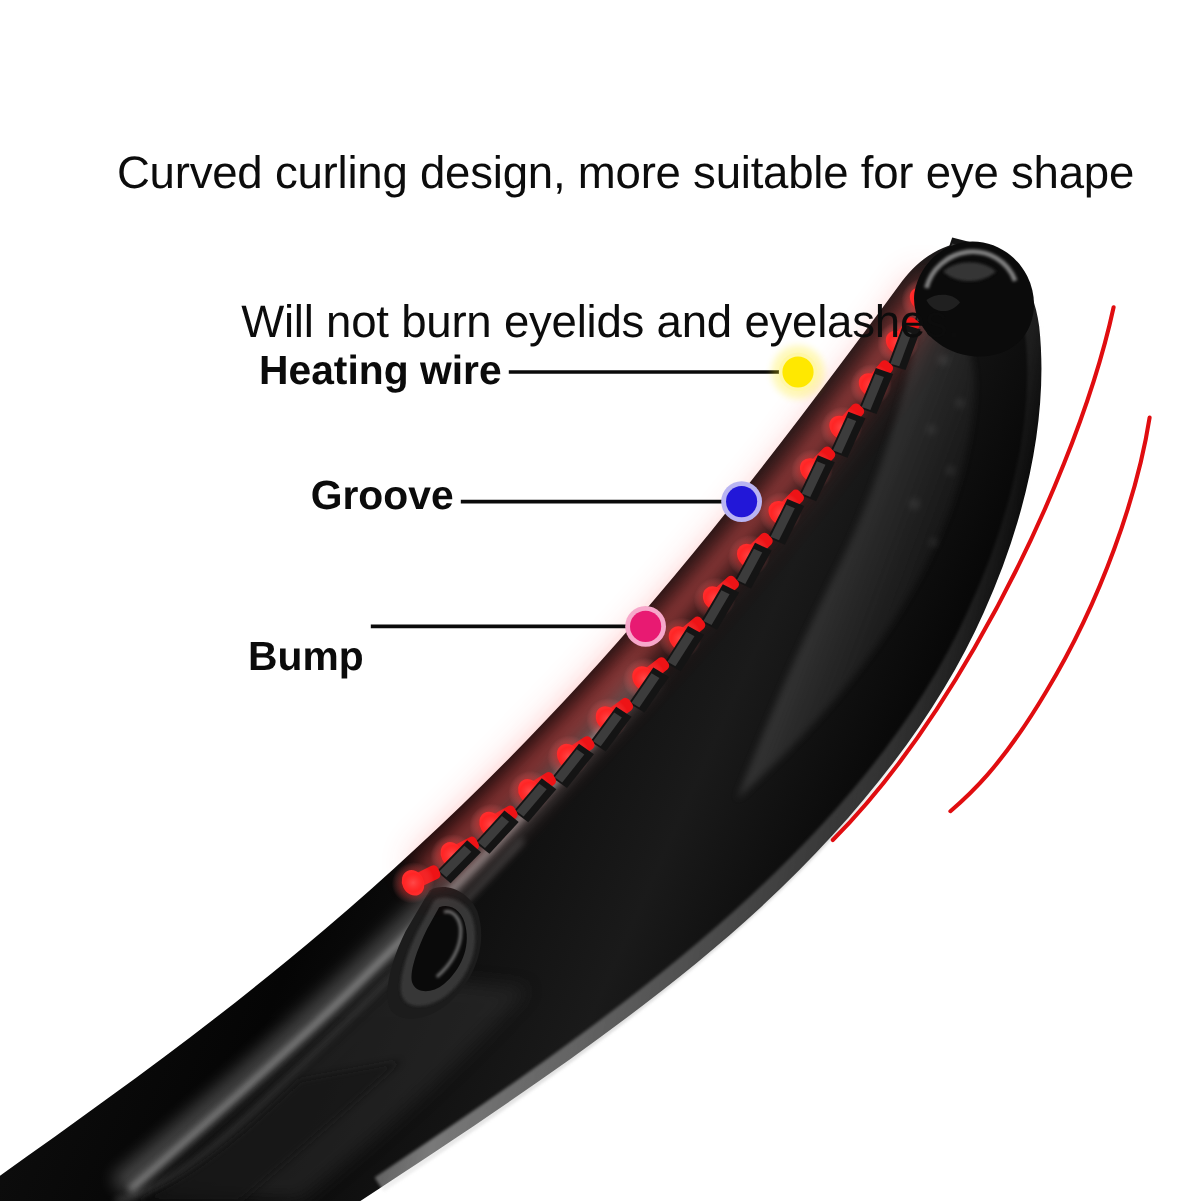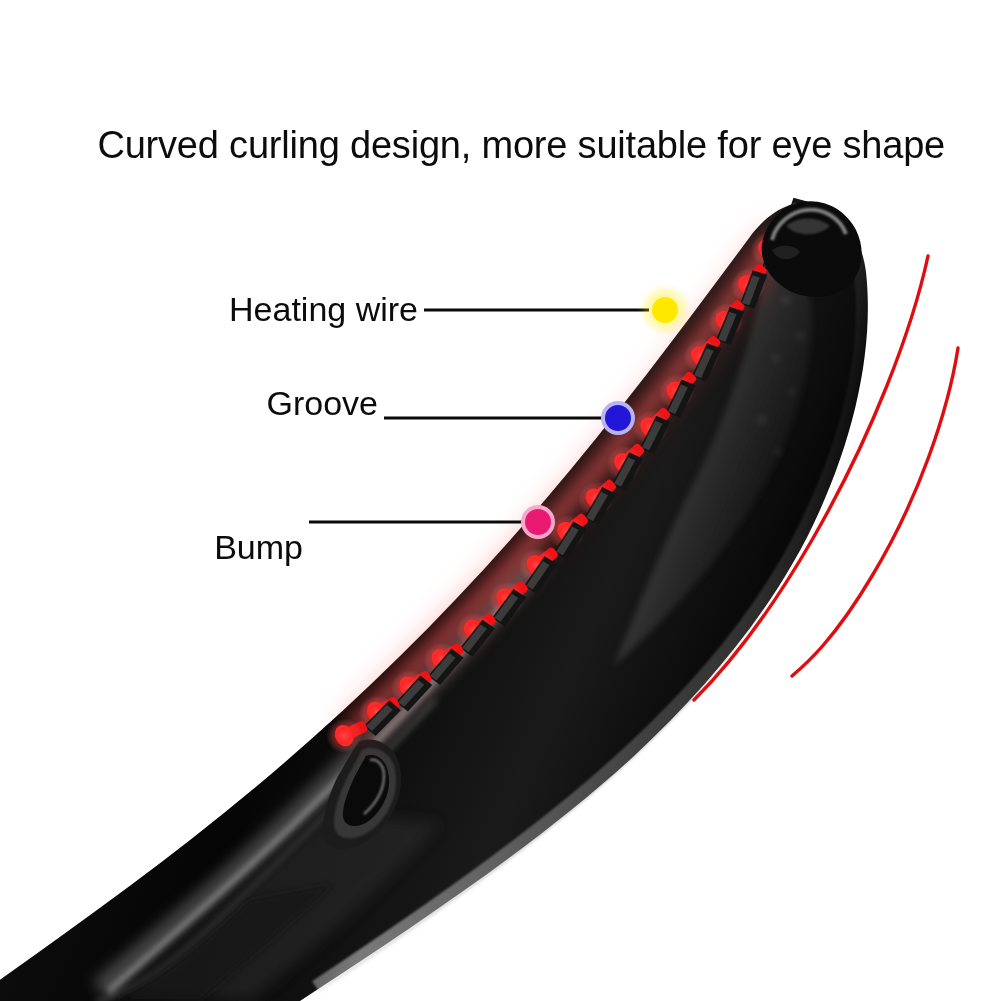--- a/index.html
+++ b/index.html
@@ -19,24 +19,24 @@
     position:absolute;left:0;top:52px;width:1001px;
     text-align:center;color:#0c0c0c;
     font-size:38px;line-height:62px;letter-spacing:-0.2px;
     white-space:pre;
   }
   .headline .l2{display:block;}
 
   
   .callout-label{
     position:absolute;color:#0b0b0b;font-size:34px;line-height:34px;
-    white-space:nowrap;text-align:right;
+    white-space:nowrap;text-align:right;font-weight:bold;
   }
   .cl-heating{left:0;top:292px;width:418px;}
-  .cl-groove{left:0;top:386px;width:378px;}
+  .cl-groove{left:0;top:396px;width:378px;}
   .cl-bump{left:0;top:530px;width:303px;}
 </style>
 </head>
 <body>
 
 <div id="stage">
 
   <svg id="scene" viewBox="0 0 1001 1001" preserveAspectRatio="none">
     <defs>
 
@@ -305,19 +305,20 @@
       <circle cx="618" cy="418" r="13" fill="#2217d8"></circle>
     </g>
     <g>
       <circle cx="538" cy="522" r="17" fill="#f7a8cb"></circle>
       <circle cx="538" cy="522" r="13" fill="#e81a72"></circle>
     </g>
   </svg>
 
   <div class="headline">
     <span>Curved curling design, more suitable for eye shape</span>
+    <span class="l2">Will not burn eyelids and eyelashes.</span>
   </div>
 
   <div class="callout-label cl-heating">Heating wire</div>
   <div class="callout-label cl-groove">Groove</div>
   <div class="callout-label cl-bump">Bump</div>
 
 </div>
 
 </body></html>

